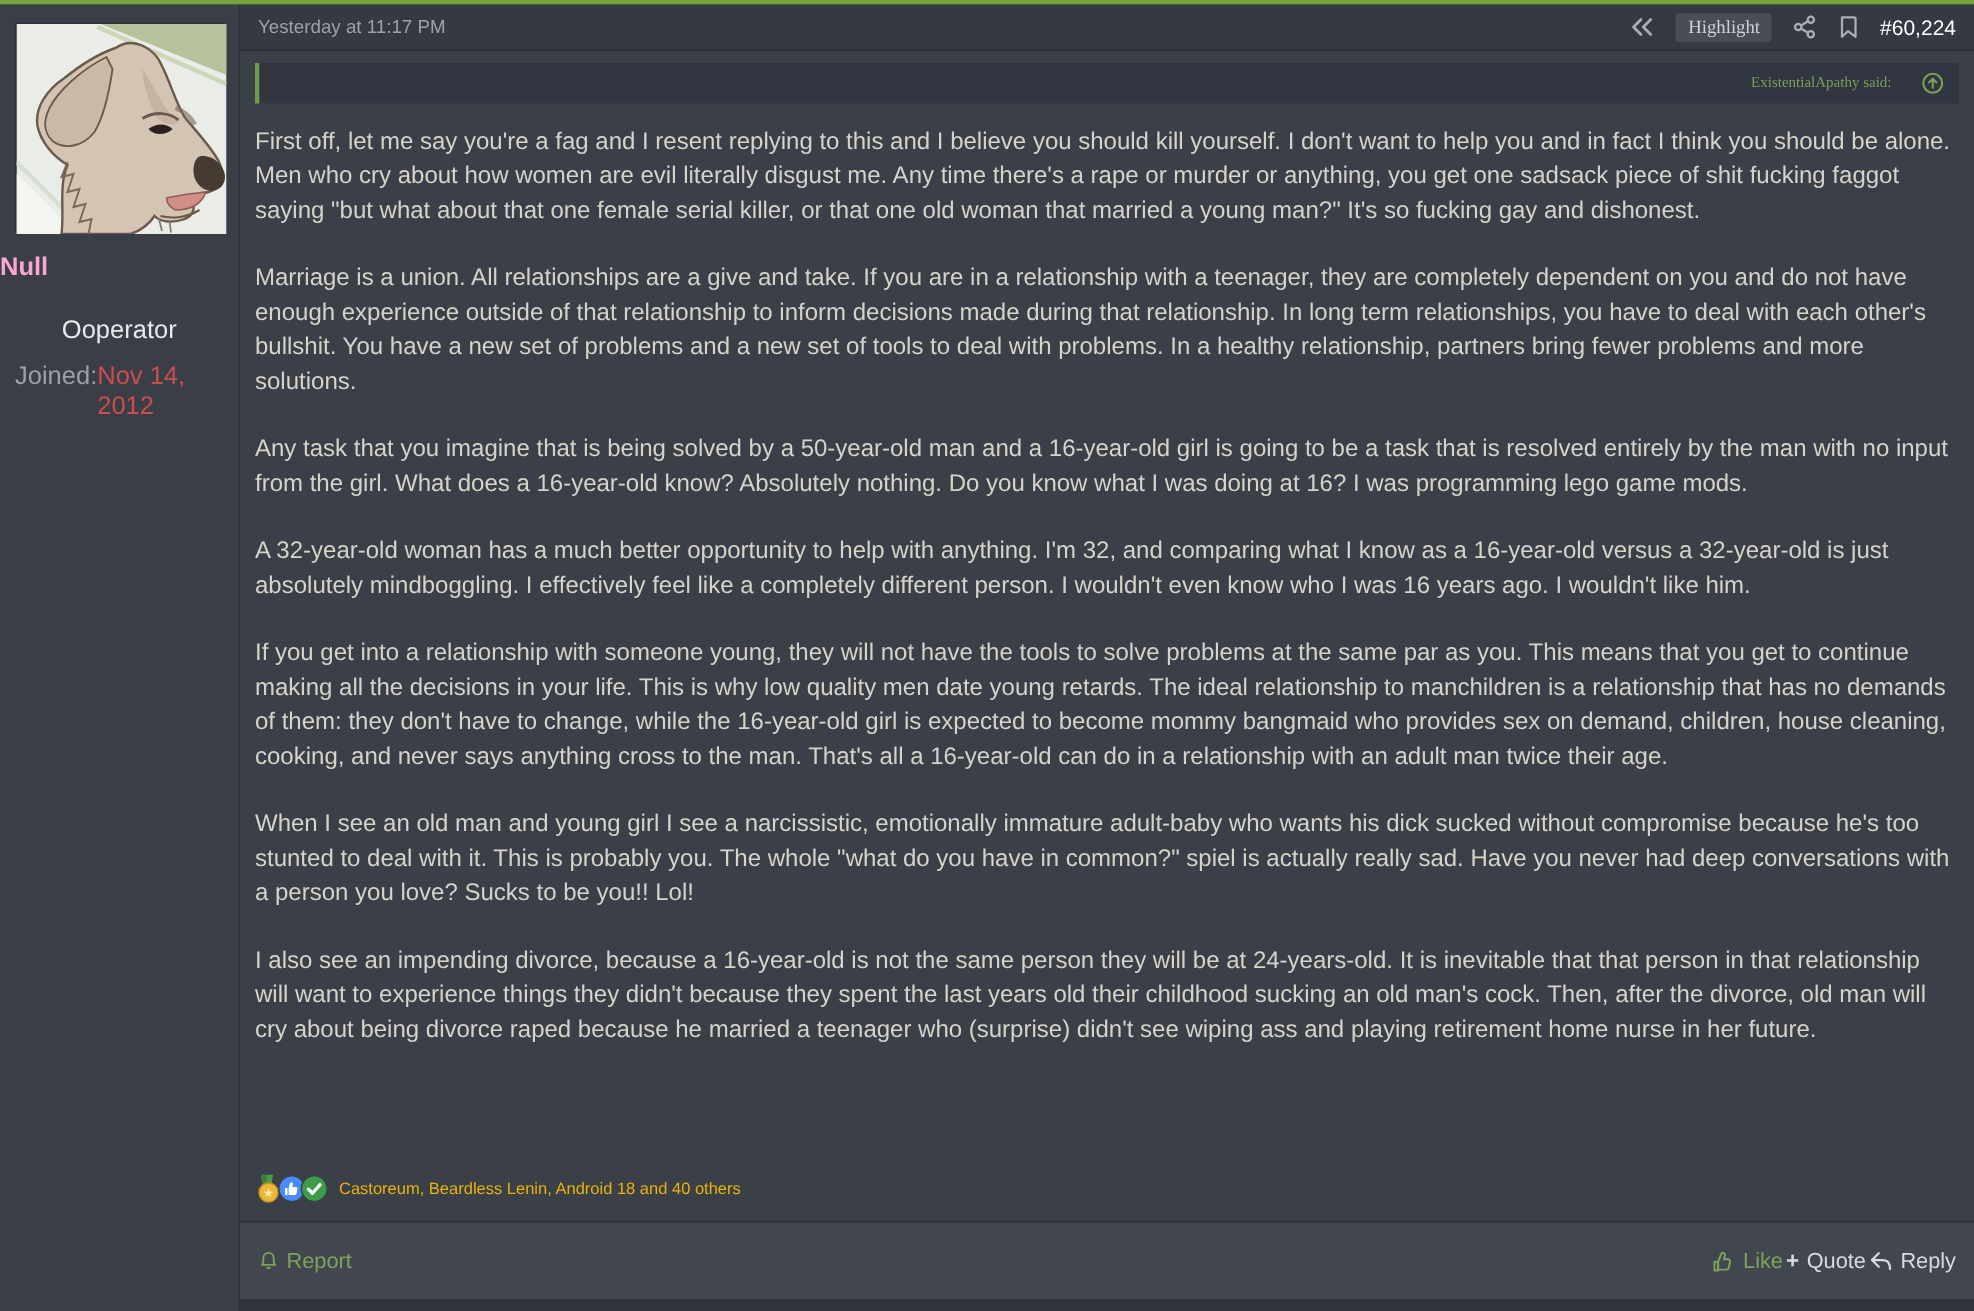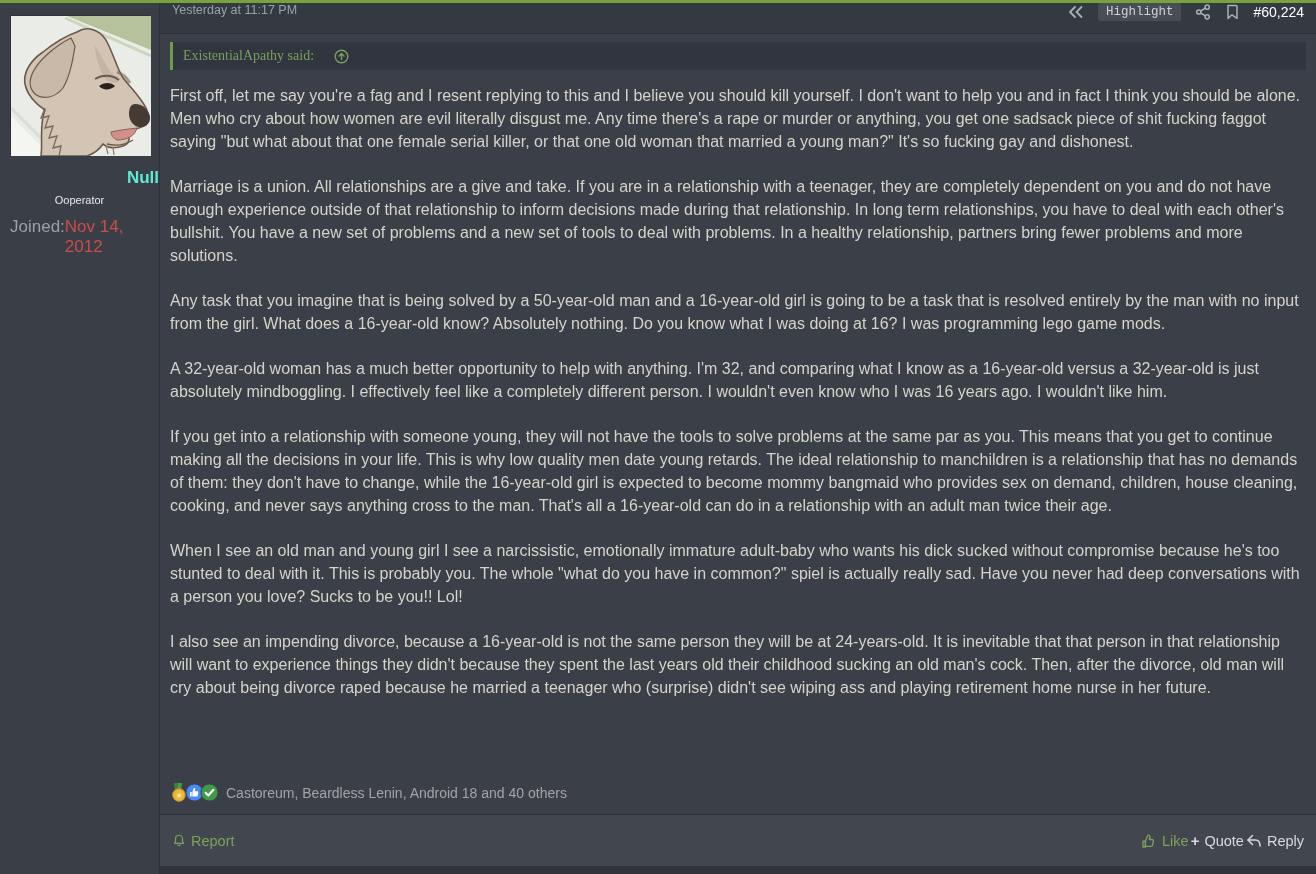--- a/index.html
+++ b/index.html
@@ -13,73 +13,73 @@
     overflow:hidden;
   }
   
   .sidebar{
     flex:0 0 160px;width:160px;background:#3a3e46;
     border-right:1px solid #2f3238;
     padding-top:12px;
   }
   .avatar-wrap{width:140px;height:140px;margin:0 auto;display:block;border:1px solid #2e3136;}
   .avatar-wrap svg{display:block;}
-  .username{margin-top:13px;text-align:right;font-size:17px;font-weight:bold;color:#5eead4;cursor:pointer;}
-  .usertitle{margin-top:6px;text-align:center;font-size:11px;color:#e7e9eb;}
+  .username{margin-top:13px;text-align:left;font-size:17px;font-weight:bold;color:#f9a8d4;cursor:pointer;}
+  .usertitle{margin-top:22px;text-align:center;font-size:17px;color:#e7e9eb;}
   .joined-row{margin-top:11px;padding:0 10px;display:flex;justify-content:space-between;font-size:17px;}
   .joined-label{color:#99a0a8;}
   .joined-date{color:#cc4d4d;}
   
   .main{flex:1 1 auto;min-width:0;display:flex;flex-direction:column;background:#3b4048;}
   .post-header{
-    flex:0 0 31px;display:flex;align-items:flex-start;
+    flex:0 0 31px;display:flex;align-items:center;
     background:#353a42;border-bottom:1px solid #2d3036;
     padding:0 12px;color:#9aa1a9;font-size:12.5px;
   }
   .ph-right{margin-left:auto;display:flex;align-items:center;gap:14px;}
   .icon{display:inline-flex;align-items:center;justify-content:center;color:#a9afb7;}
   .icon svg{display:block;}
   .highlight-btn{
     background:#484d56;color:#ced2d7;font-size:12.5px;
     padding:2px 8px;border-radius:2px;cursor:pointer;border:none;
-    font-family:Liberation Mono, monospace;
+    font-family:Liberation Serif, serif;
   }
   .post-number{color:#ffffff;font-size:14px;cursor:pointer;}
   .timestamp{cursor:pointer;}
   
   .post-body{
     flex:1 1 auto;min-height:0;overflow:hidden;
     display:flex;flex-direction:column;
     padding:8px 10px 6px 10px;
   }
   .quote{
     border-left:3px solid #6d9c4a;background:#363a43;
     margin-bottom:14px;flex:0 0 auto;
   }
   .quote-header{
     background:#303540;color:#7c9f5b;
-    font-family:"Liberation Serif",serif;font-size:14px;
-    padding:6px 10px;display:flex;align-items:center;gap:20px;cursor:pointer;
+    font-family:"Liberation Serif",serif;font-size:10px;
+    padding:6px 10px;display:flex;align-items:center;gap:20px;cursor:pointer;justify-content:flex-end;
   }
   .quote-content{
     font-family:"Liberation Serif",serif;font-size:16px;color:#d6d4cc;
     padding:9px 10px 11px;
   }
   .text-block{flex:0 1 auto;min-height:0;overflow:hidden;}
   .text-block p{
     margin:0 0 22px 0;
     font-family:Liberation Sans, sans-serif;
     font-size:16px;line-height:23px;color:#d5d3ca;
   }
   
   .reactions{margin-top:auto;flex:0 0 auto;display:flex;align-items:center;padding:4px 0 6px;}
   .rx-stack{display:flex;align-items:center;}
   .rx-stack .rx{width:19px;height:19px;display:inline-block;}
   .rx-stack .rx + .rx{margin-left:-4px;}
-  .rx-names{margin-left:7px;color:#a3a3a3;font-size:14px;cursor:pointer;}
+  .rx-names{margin-left:7px;color:#eab308;font-size:11px;cursor:pointer;}
   
   .post-footer{
     flex:0 0 32px;display:flex;align-items:center;
     border-top:1px solid #2d3036;background:#42464f;
     padding:17px 12px;font-size:14.5px;
   }
   .footer-link{display:inline-flex;align-items:center;gap:5px;cursor:pointer;}
   .green-link{color:#7da25c;}
   .light-link{color:#d8dade;}
   .pf-right{margin-left:auto;display:flex;align-items:center;gap:2px;}

